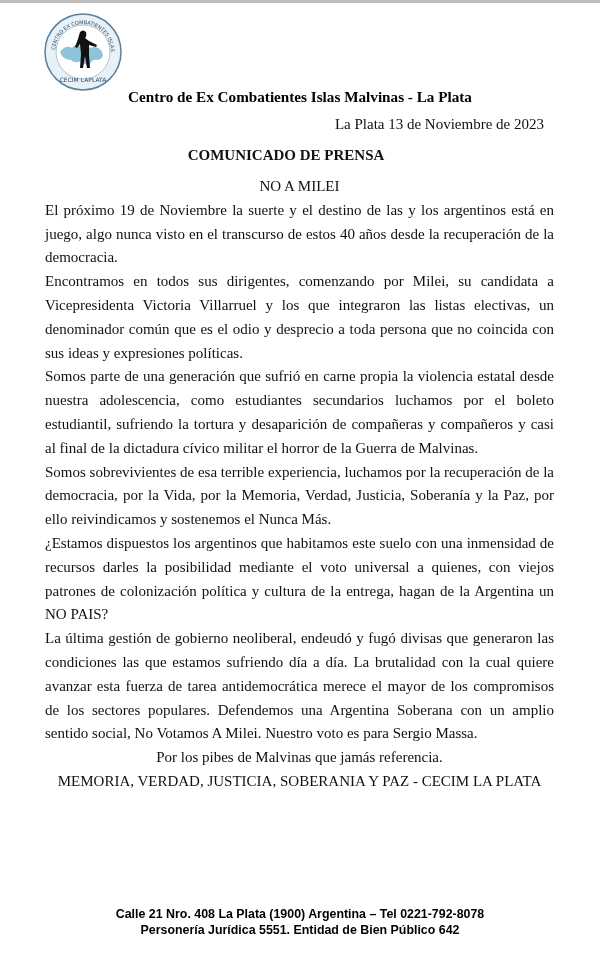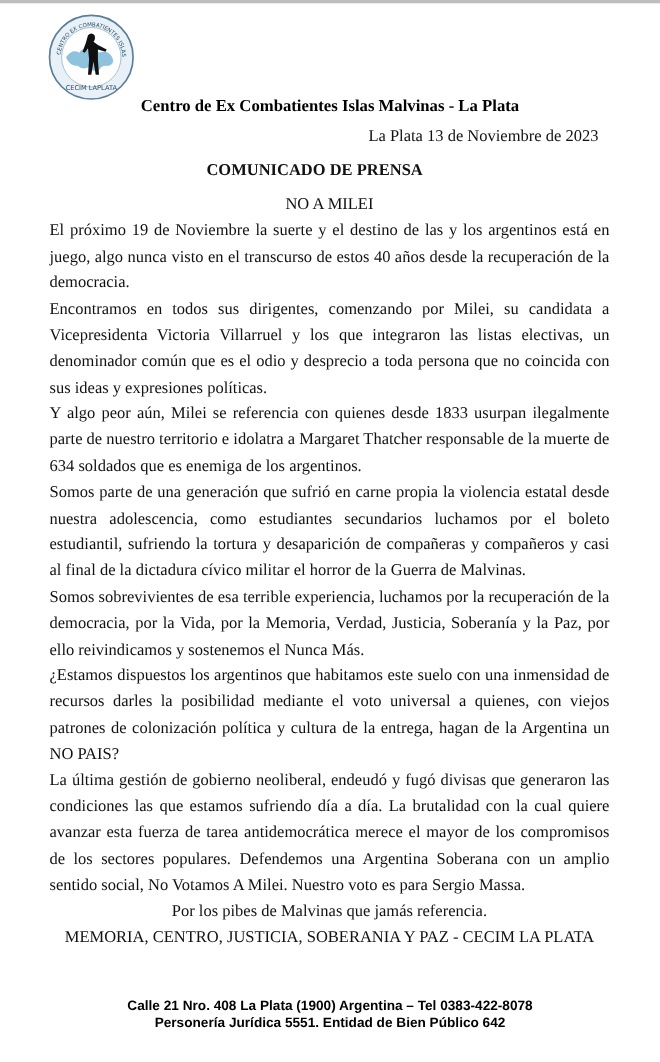--- a/index.html
+++ b/index.html
@@ -59,25 +59,24 @@
 </div>
 
 <div class="org-title">Centro de Ex Combatientes Islas Malvinas - La Plata</div>
 <div class="date">La Plata 13 de Noviembre de 2023</div>
 <div class="doc-type">COMUNICADO DE PRENSA</div>
 
 <div class="body-text">
   <p class="nojust">NO A MILEI</p>
   <p>El próximo 19 de Noviembre la suerte y el destino de las y los argentinos está en juego, algo nunca visto en el transcurso de estos 40 años desde la recuperación de la democracia.</p>
   <p>Encontramos en todos sus dirigentes, comenzando por Milei, su candidata a Vicepresidenta Victoria Villarruel y los que integraron las listas electivas, un denominador común que es el odio y desprecio a toda persona que no coincida con sus ideas y expresiones políticas.</p>
-  <p>Y algo peor aún, Milei se referencia con quienes desde 1833 usurpan ilegalmente parte de nuestro territorio e idolatra a Margaret Thatcher responsable de la muerte de 634 soldados que es enemiga de los argentinos.</p>
   <p>Somos parte de una generación que sufrió en carne propia la violencia estatal desde nuestra adolescencia, como estudiantes secundarios luchamos por el boleto estudiantil, sufriendo la tortura y desaparición de compañeras y compañeros y casi al final de la dictadura cívico militar el horror de la Guerra de Malvinas.</p>
   <p>Somos sobrevivientes de esa terrible experiencia, luchamos por la recuperación de la democracia, por la Vida, por la Memoria, Verdad, Justicia, Soberanía y la Paz, por ello reivindicamos y sostenemos el Nunca Más.</p>
   <p>¿Estamos dispuestos los argentinos que habitamos este suelo con una inmensidad de recursos darles la posibilidad mediante el voto universal a quienes, con viejos patrones de colonización política y cultura de la entrega, hagan de la Argentina un NO PAIS?</p>
   <p>La última gestión de gobierno neoliberal, endeudó y fugó divisas que generaron las condiciones las que estamos sufriendo día a día. La brutalidad con la cual quiere avanzar esta fuerza de tarea antidemocrática merece el mayor de los compromisos de los sectores populares. Defendemos una Argentina Soberana con un amplio sentido social, No Votamos A Milei. Nuestro voto es para Sergio Massa.</p>
   <p class="nojust">Por los pibes de Malvinas que jamás referencia.</p>
-  <p class="nojust">MEMORIA, CENTRO, JUSTICIA, SOBERANIA Y PAZ - CECIM LA PLATA</p>
+  <p class="nojust">MEMORIA, VERDAD, JUSTICIA, SOBERANIA Y PAZ - CECIM LA PLATA</p>
 </div>
 
 <div class="footer">
-  <div>Calle 21 Nro. 408 La Plata (1900) Argentina – Tel 0383-422-8078</div>
+  <div>Calle 21 Nro. 408 La Plata (1900) Argentina – Tel 0221-792-8078</div>
   <div>Personería Jurídica 5551. Entidad de Bien Público 642</div>
 </div>
 
 </body></html>

